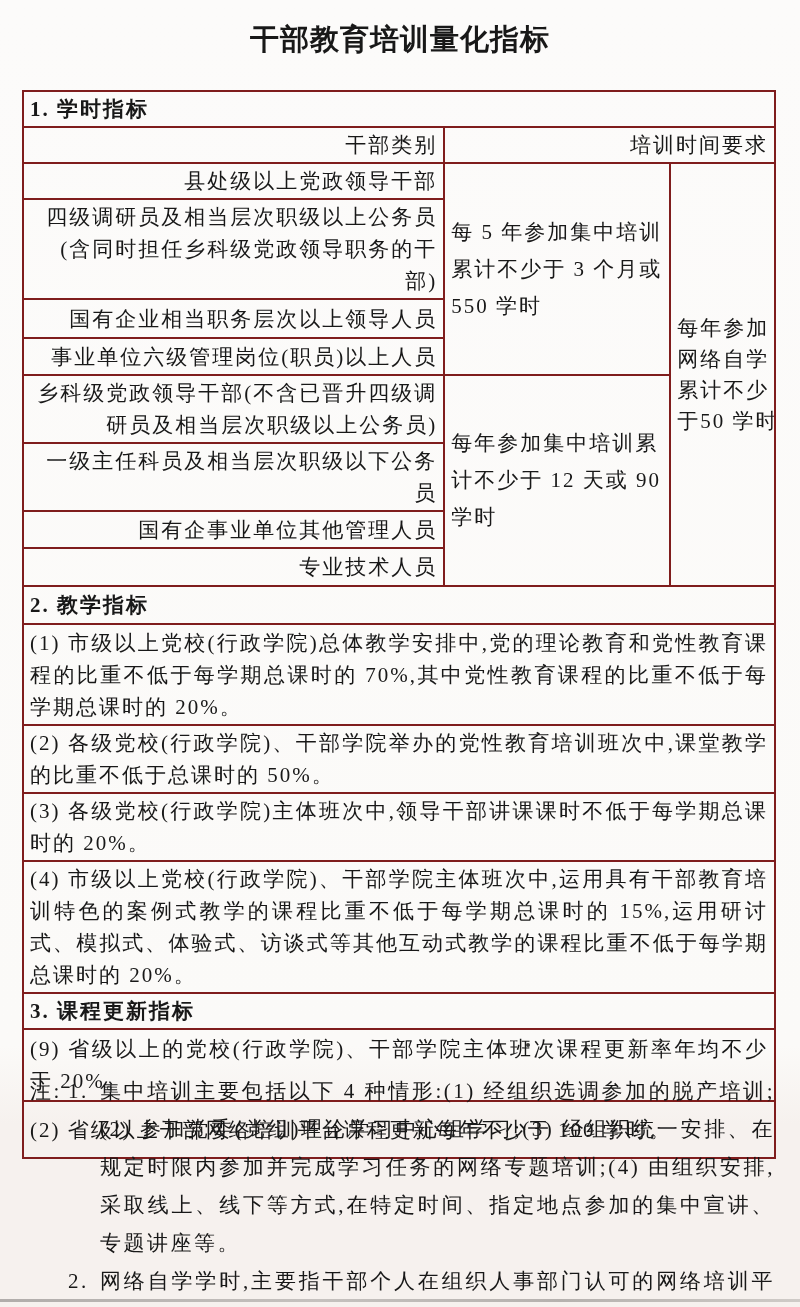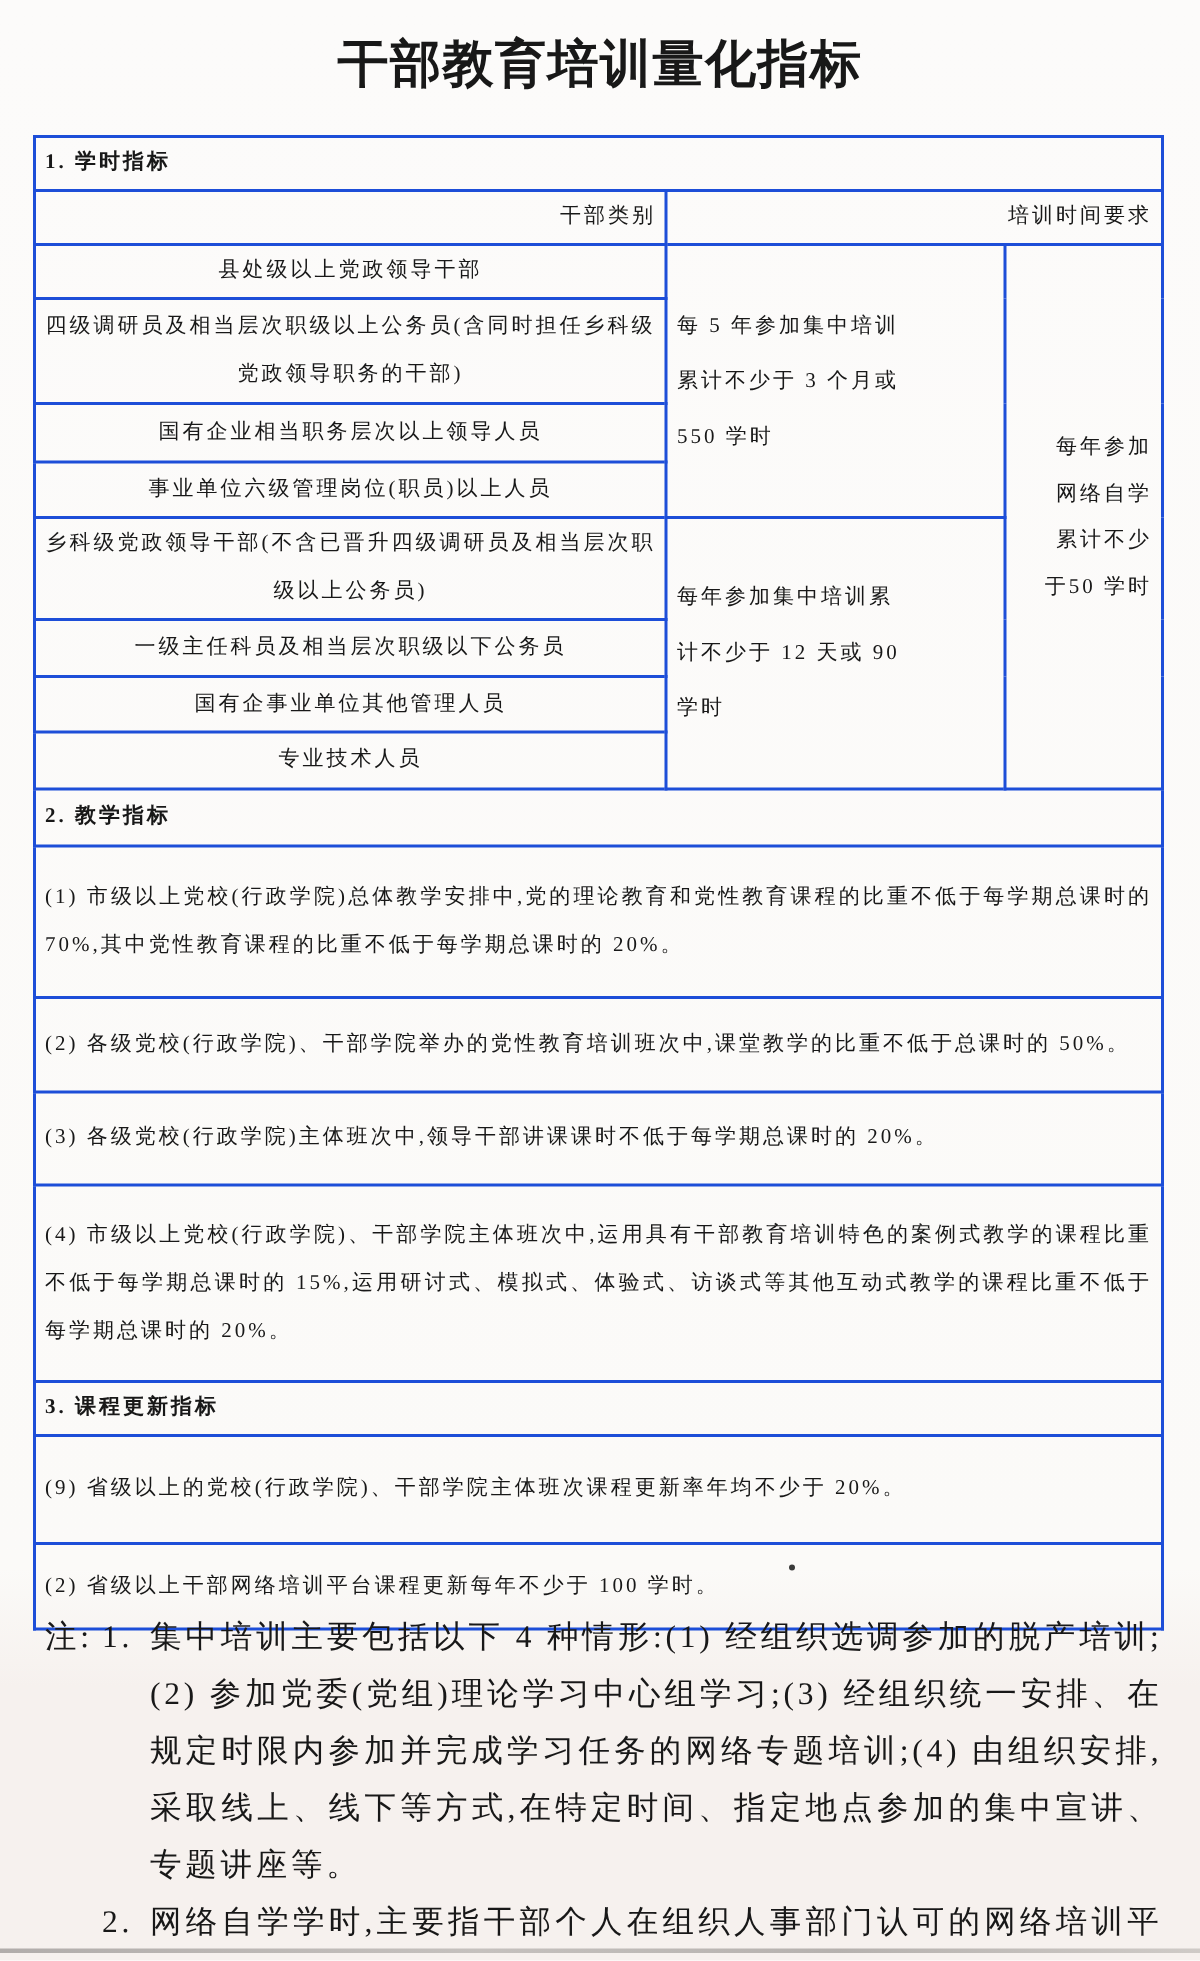--- a/index.html
+++ b/index.html
@@ -4,38 +4,38 @@
 <style>
   html,body{margin:0;padding:0;}
   body{
     width:800px;height:1307px;position:relative;overflow:hidden;
     font-family:"Liberation Serif","DejaVu Serif",serif;
     color:#181818;
     background:linear-gradient(180deg,#fcfbfa 0%,#fbfaf8 80%,#f6f1ee 86%,#f6f1ee 100%);
   }
   .title{
     position:absolute;top:20px;left:0;width:800px;
-    text-align:center;font-size:34px;font-weight:bold;letter-spacing:1px;
+    text-align:center;font-size:29px;font-weight:bold;letter-spacing:1px;
   }
   table.main{
     position:absolute;left:22px;top:90px;width:754px;
     border-collapse:collapse;table-layout:fixed;
   }
   table.main td{
-    border:2px solid #1d4ed8;
-    font-size:14px;letter-spacing:2px;line-height:32px;
+    border:2px solid #7f1d1d;
+    font-size:21px;letter-spacing:2px;line-height:32px;
     padding:1px 6px;vertical-align:middle;
     overflow:hidden;
   }
   .c1{width:418px}.c2{width:224px}.c3{width:104px}
   td.sec-head{font-weight:bold;font-size:22px;letter-spacing:1px;padding-left:8px;}
   td.col-head{text-align:right;font-size:22px;}
   td.head-cat{letter-spacing:1.9em;text-indent:1.9em;}
   td.head-req{letter-spacing:5px;margin-left:40px;}
-  td.cat{padding-left:6px;text-align:center;}
+  td.cat{padding-left:6px;text-align:right;}
   td.req{padding-left:7px;margin-top:45px;}
   td.req .ln{white-space:nowrap;line-height:37px;}
   td.reqside{padding-left:8px;}
   td.reqside .ln{white-space:nowrap;line-height:31px;text-align:right;}
   td.para{text-align:justify;line-height:33px;padding:3px 9px;}
   
   tr.h-sec1{height:34px}
   tr.h-colhead{height:32px}
   tr.h-r1{height:34px}
   tr.h-r2{height:70px}

